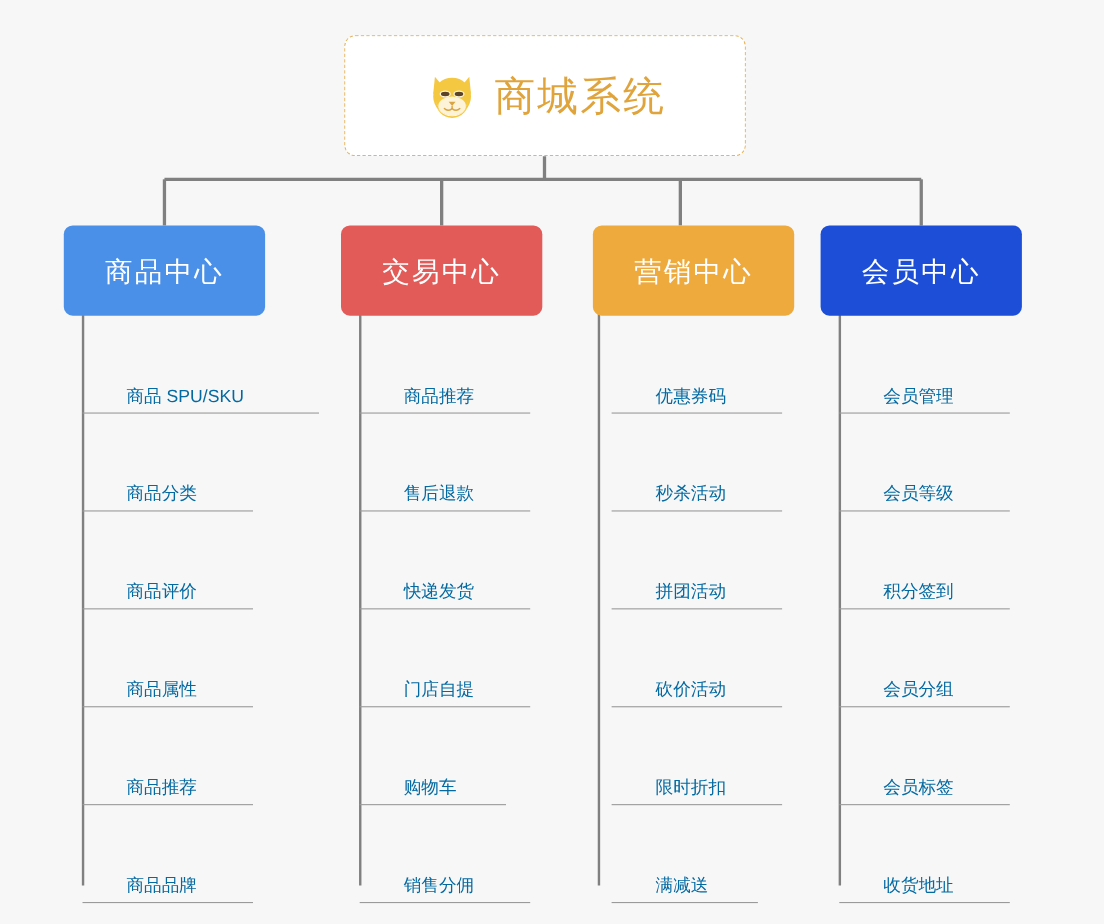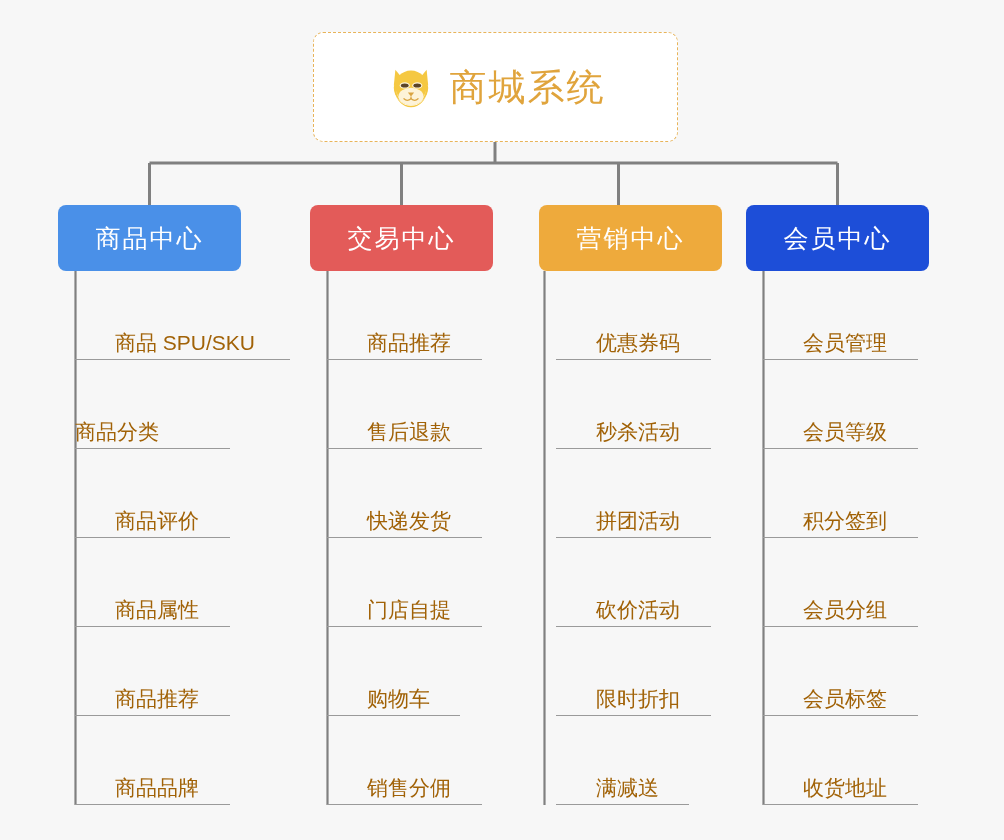--- a/index.html
+++ b/index.html
@@ -68,21 +68,21 @@
   }
 
   
   .branch {
     position: absolute;
     top: 205px;
     z-index: 3;
   }
   .branch-header {
     box-sizing: border-box;
-    height: 66px;
+    height: 82px;
     border-radius: 8px;
     display: flex;
     align-items: center;
     justify-content: center;
     color: #ffffff;
     font-size: 25px;
     letter-spacing: 2px;
     white-space: nowrap;
   }
 
@@ -99,22 +99,22 @@
     align-items: flex-end;
   }
   .leaf-underline {
     position: absolute;
     left: 0;
     bottom: 0;
     height: 1px;
     background: #9a9a9a;
   }
   .leaf-label {
-    font-size: 21px;
-    color: #a16207;
+    font-size: 16px;
+    color: #0369a1;
     white-space: nowrap;
     padding-bottom: 6px;
     line-height: 1.1;
   }
 </style>
 </head>
 <body>
 
 <div id="mindmap">
 
@@ -155,21 +155,21 @@
       <div class="branch-header" style="background: rgb(74, 144, 232); width: 183px;">
         <span>商品中心</span>
       </div>
       <ul class="leaf-list" style="margin-left: 17px;">
         <li class="leaf-item">
           <span class="leaf-underline" style="width: 215px;"></span>
           <span class="leaf-label" style="margin-left: 40px;">商品 SPU/SKU</span>
         </li>
         <li class="leaf-item">
           <span class="leaf-underline" style="width: 155px;"></span>
-          <span class="leaf-label" style="">商品分类</span>
+          <span class="leaf-label" style="margin-left: 40px;">商品分类</span>
         </li>
         <li class="leaf-item">
           <span class="leaf-underline" style="width: 155px;"></span>
           <span class="leaf-label" style="margin-left: 40px;">商品评价</span>
         </li>
         <li class="leaf-item">
           <span class="leaf-underline" style="width: 155px;"></span>
           <span class="leaf-label" style="margin-left: 40px;">商品属性</span>
         </li>
         <li class="leaf-item">

